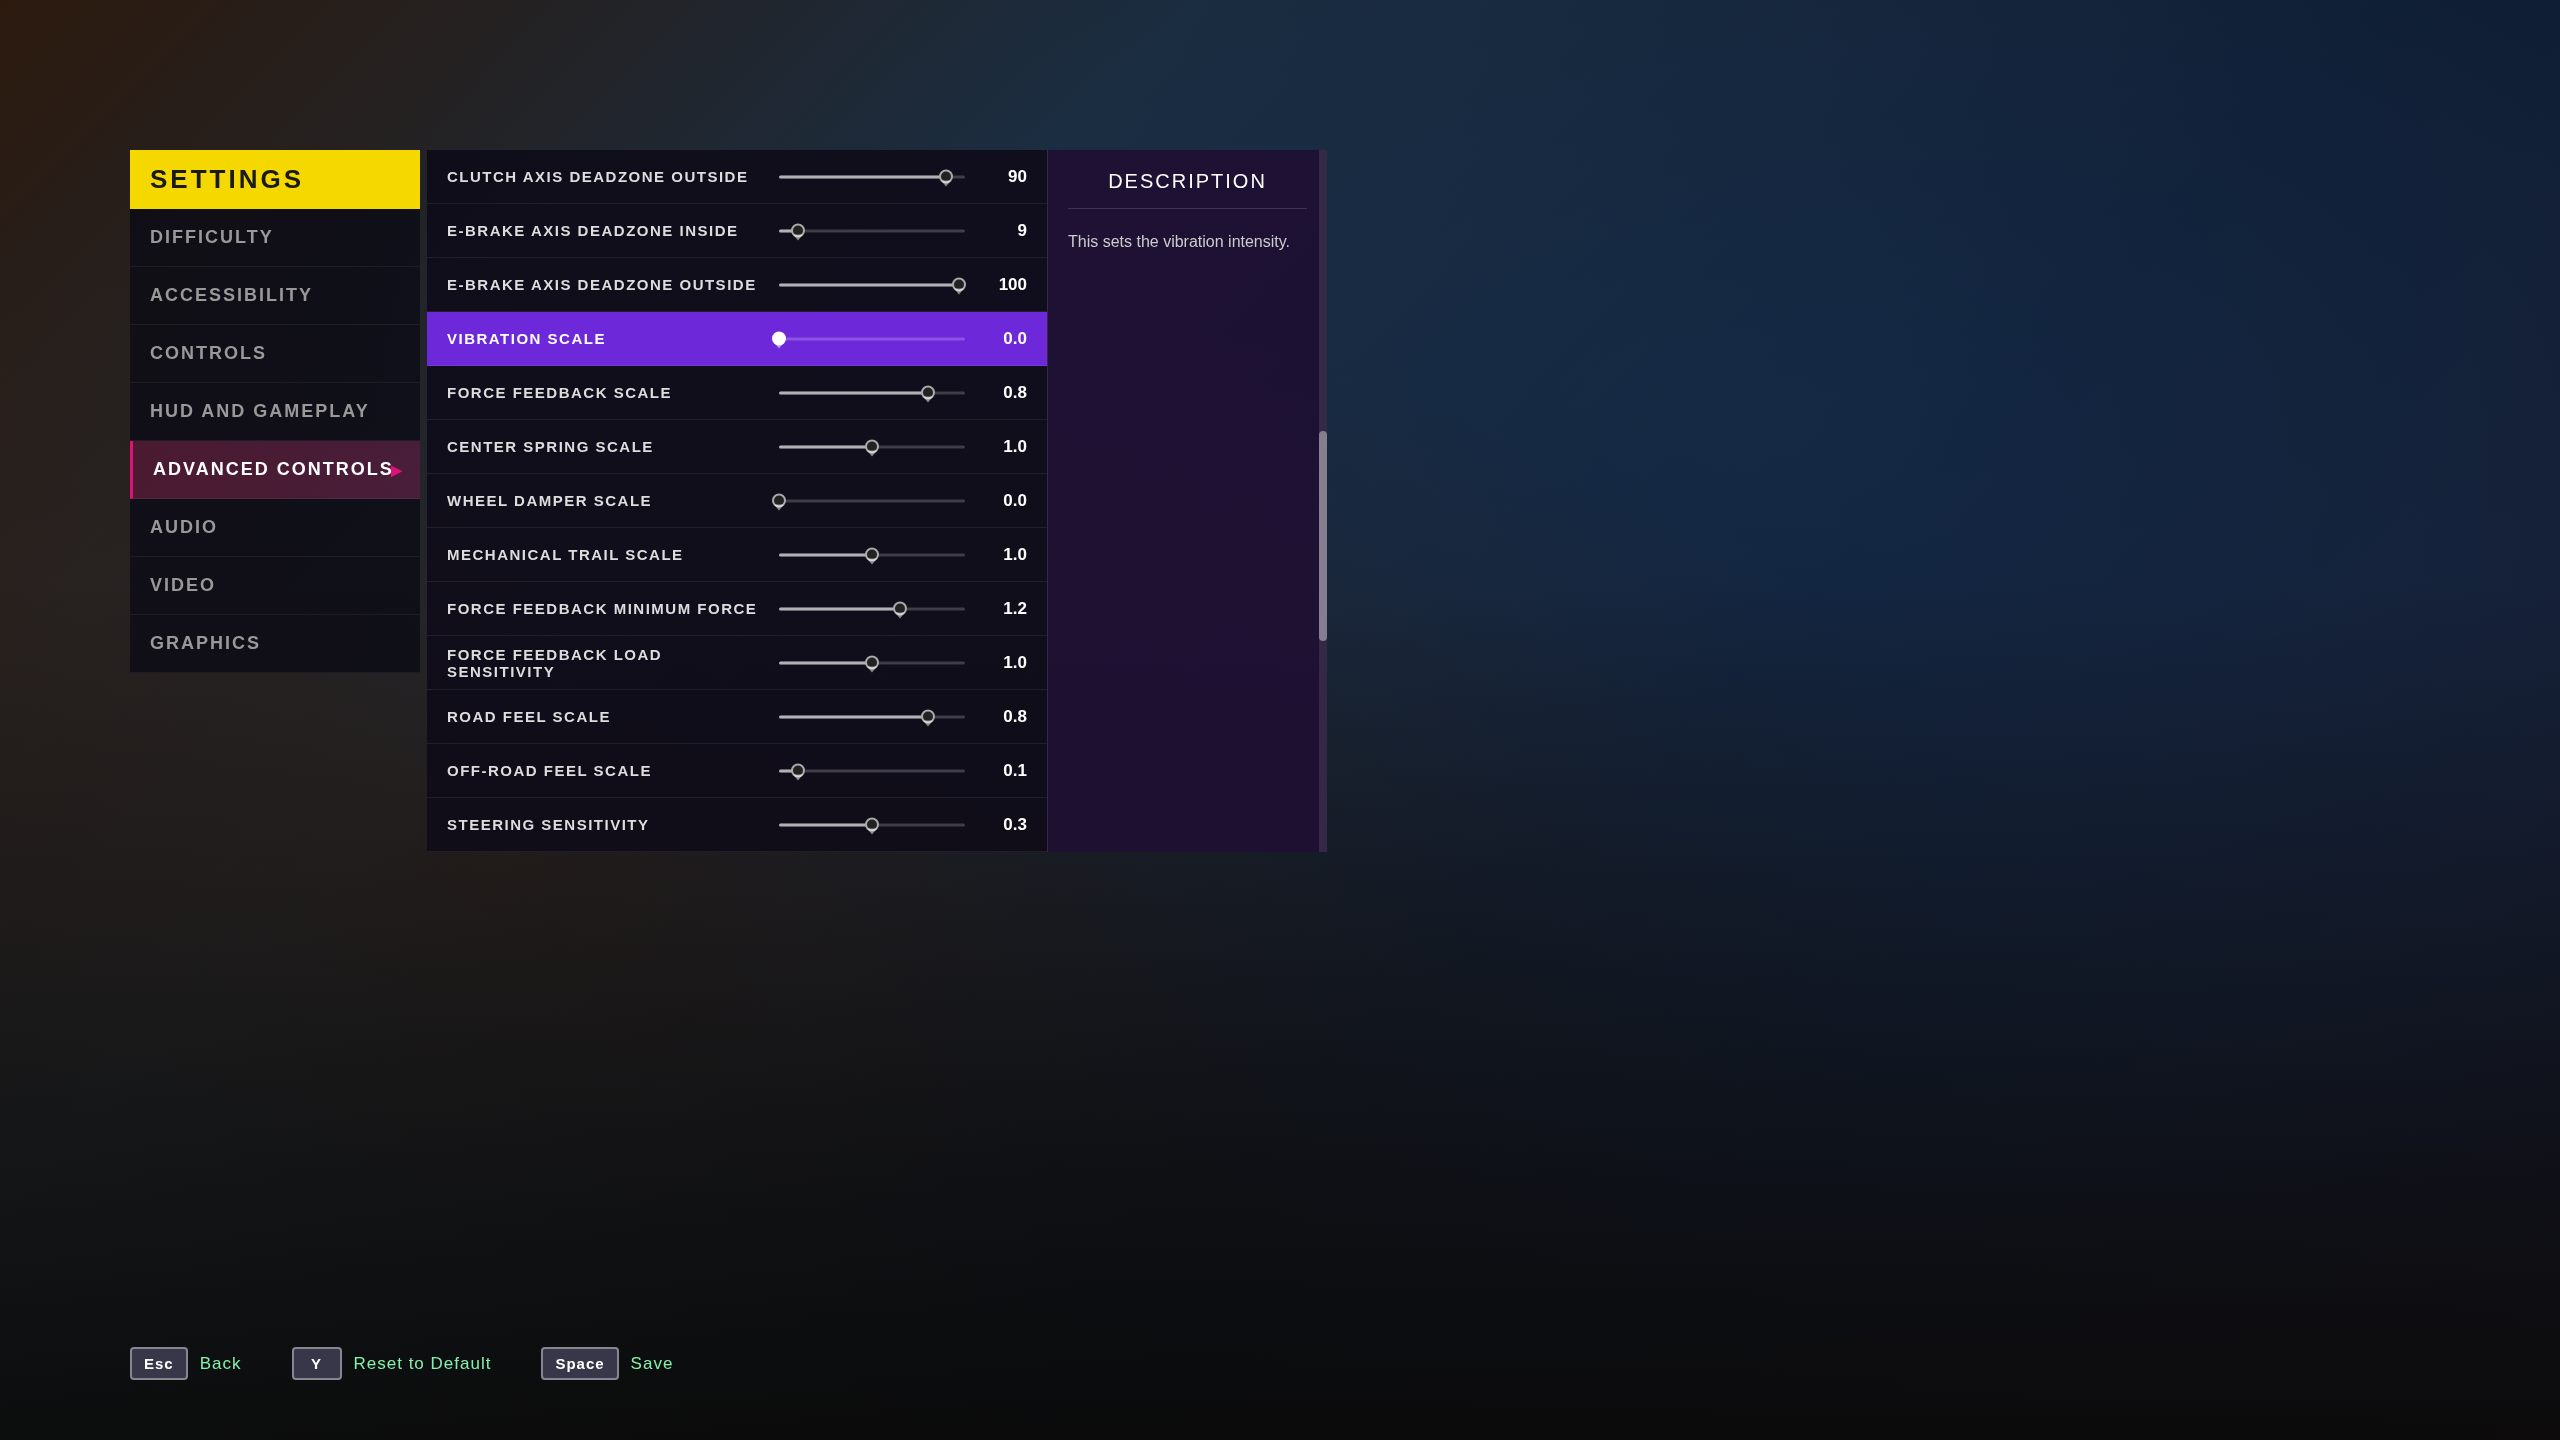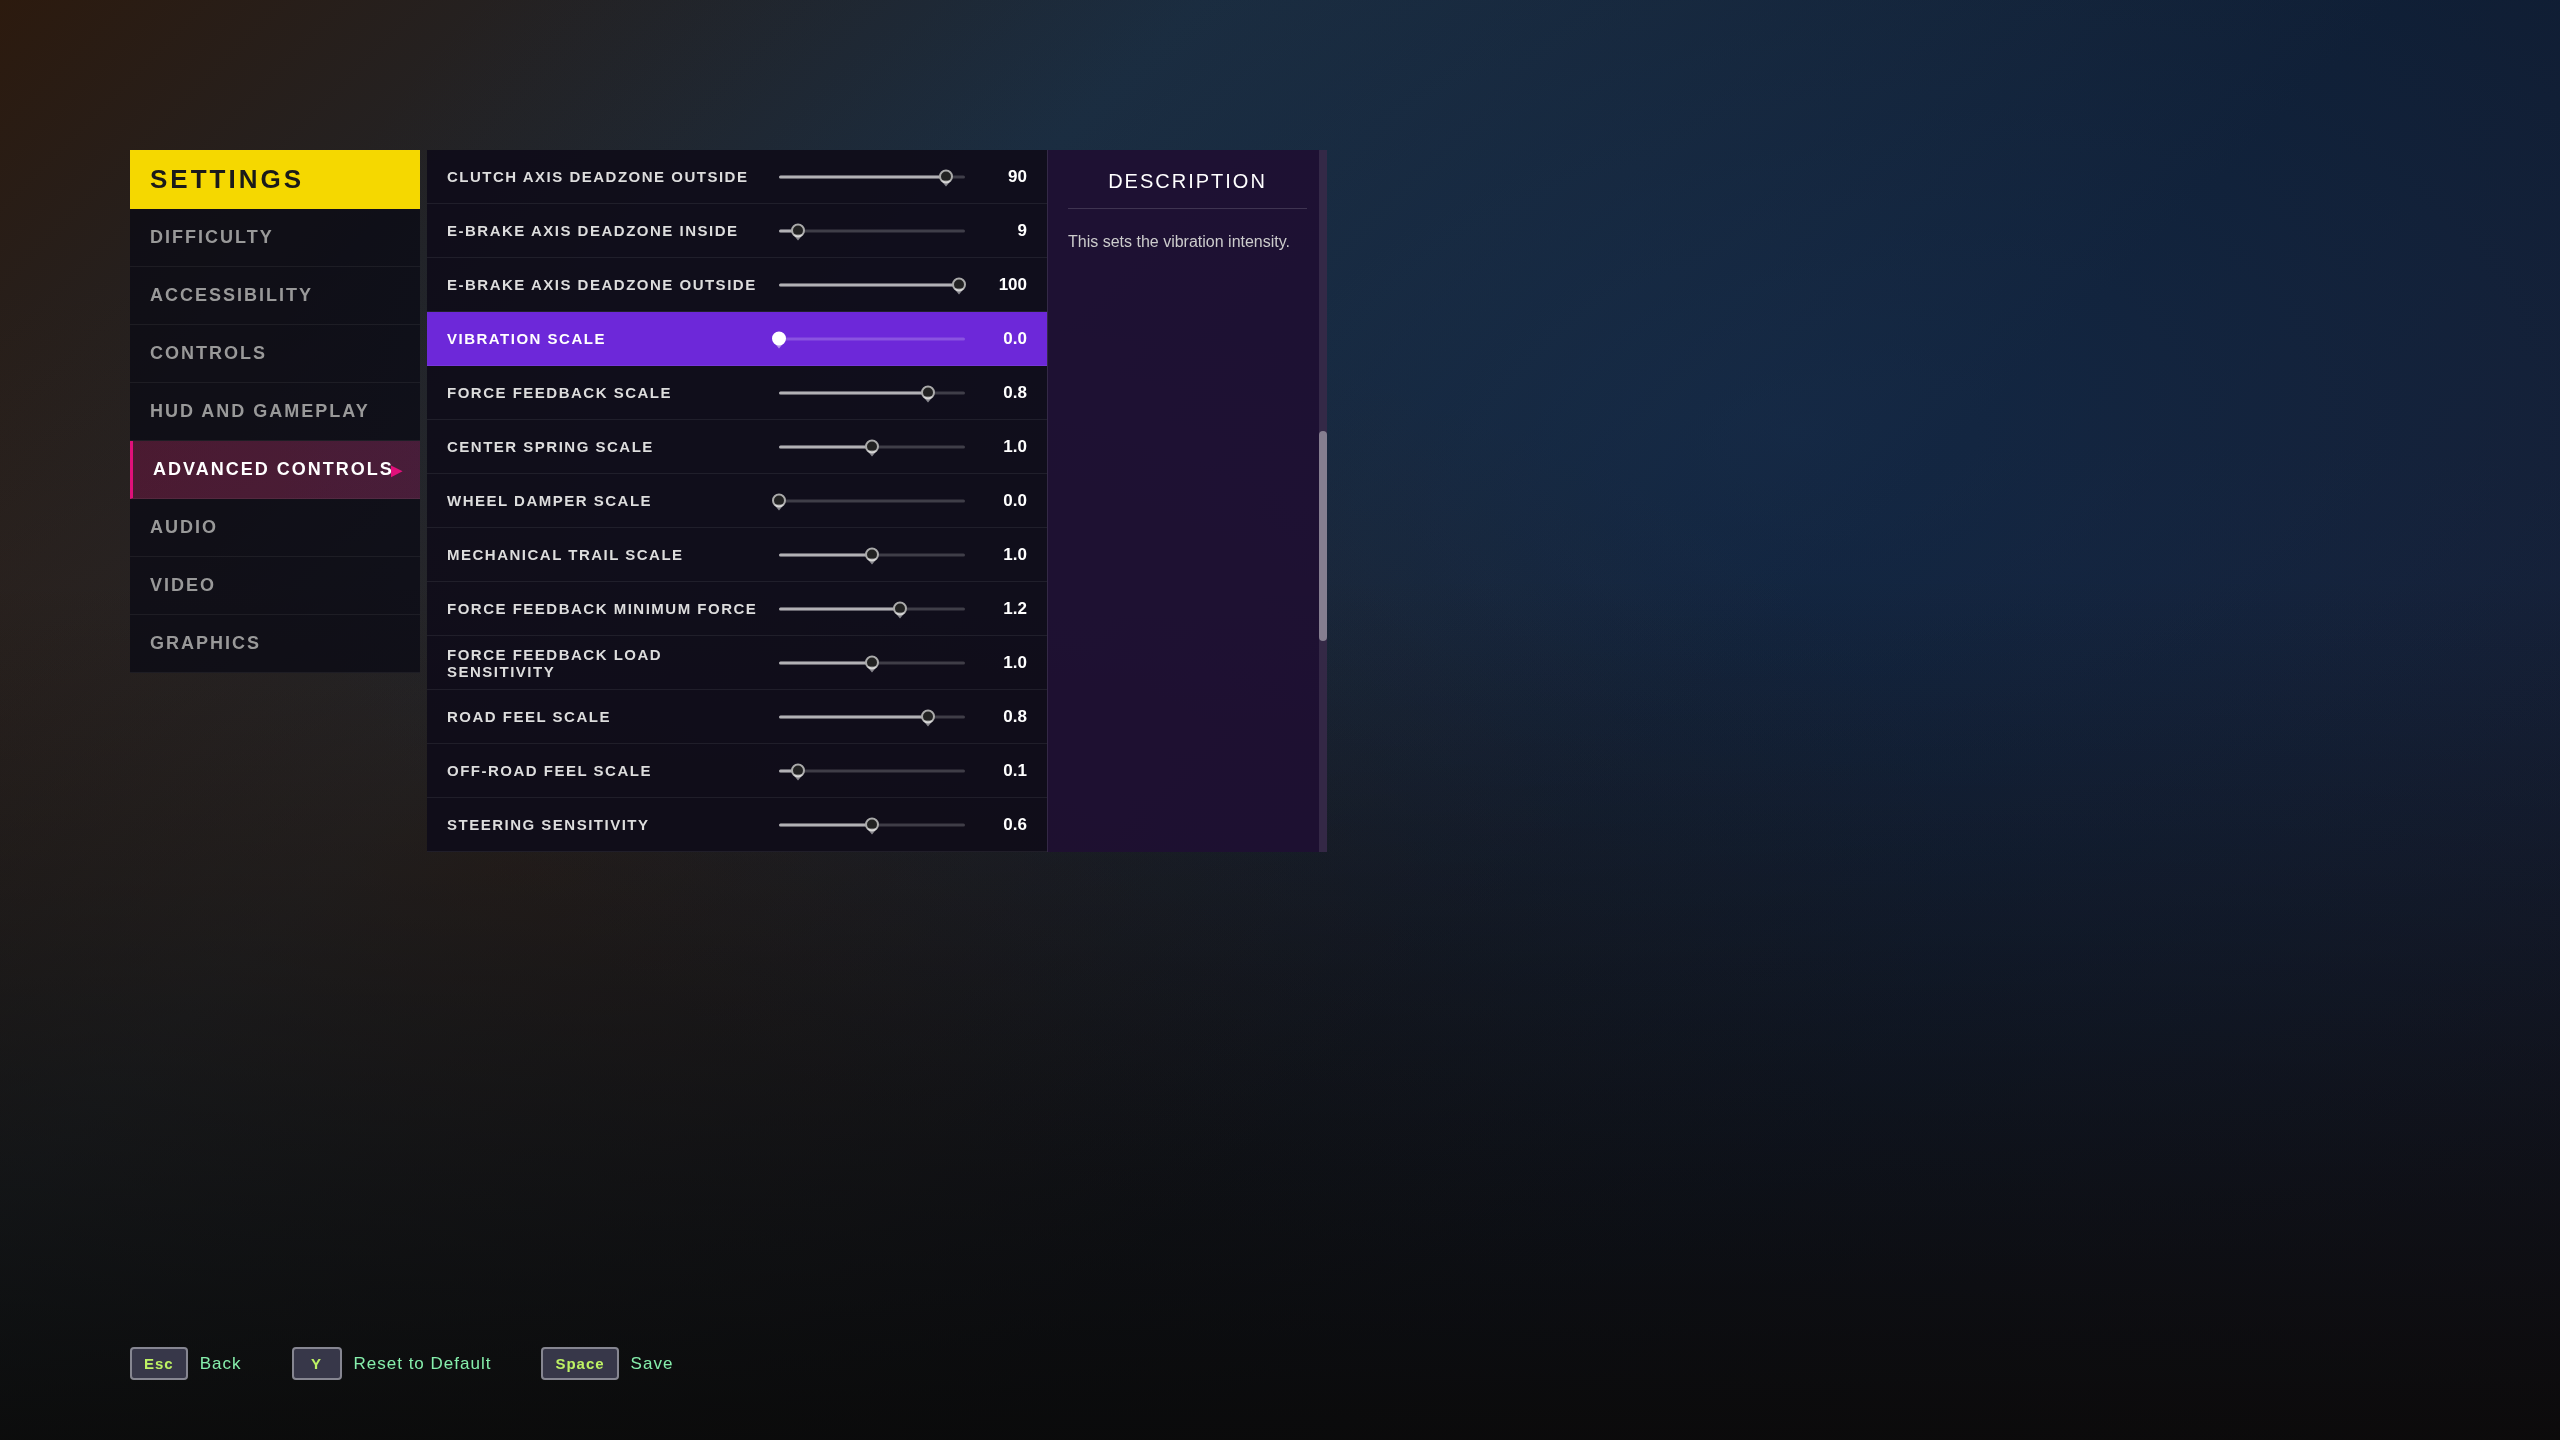--- a/index.html
+++ b/index.html
@@ -263,21 +263,21 @@
     .bottom-btn {
       display: flex;
       align-items: center;
       gap: 12px;
       cursor: pointer;
     }
 
     .btn-key {
       background: rgba(60,60,80,0.9);
       border: 2px solid rgba(255,255,255,0.4);
-      color: #bef264;
+      color: #ffffff;
       font-size: 15px;
       font-weight: 700;
       padding: 6px 12px;
       border-radius: 4px;
       letter-spacing: 1px;
       min-width: 50px;
       text-align: center;
     }
 
     .btn-label {
@@ -453,21 +453,21 @@
           </div>
           <div class="settings-row">
             <span class="row-label">STEERING SENSITIVITY</span>
             <div class="slider-container">
               <div class="slider-track">
                 <div class="slider-fill" style="width: 50%;"></div>
                 <div class="slider-thumb" style="left: 50%;"></div>
                 <div class="slider-marker" style="left: 50%;"></div>
               </div>
             </div>
-            <span class="row-value">0.6</span>
+            <span class="row-value">0.3</span>
           </div>
         </div>
       <div class="scroll-indicator">
         <div class="scroll-thumb"></div>
       </div>
     </div>
     <div class="description-panel">
       <div class="description-title">DESCRIPTION</div>
       <div class="description-text">This sets the vibration intensity.</div>
     </div>

